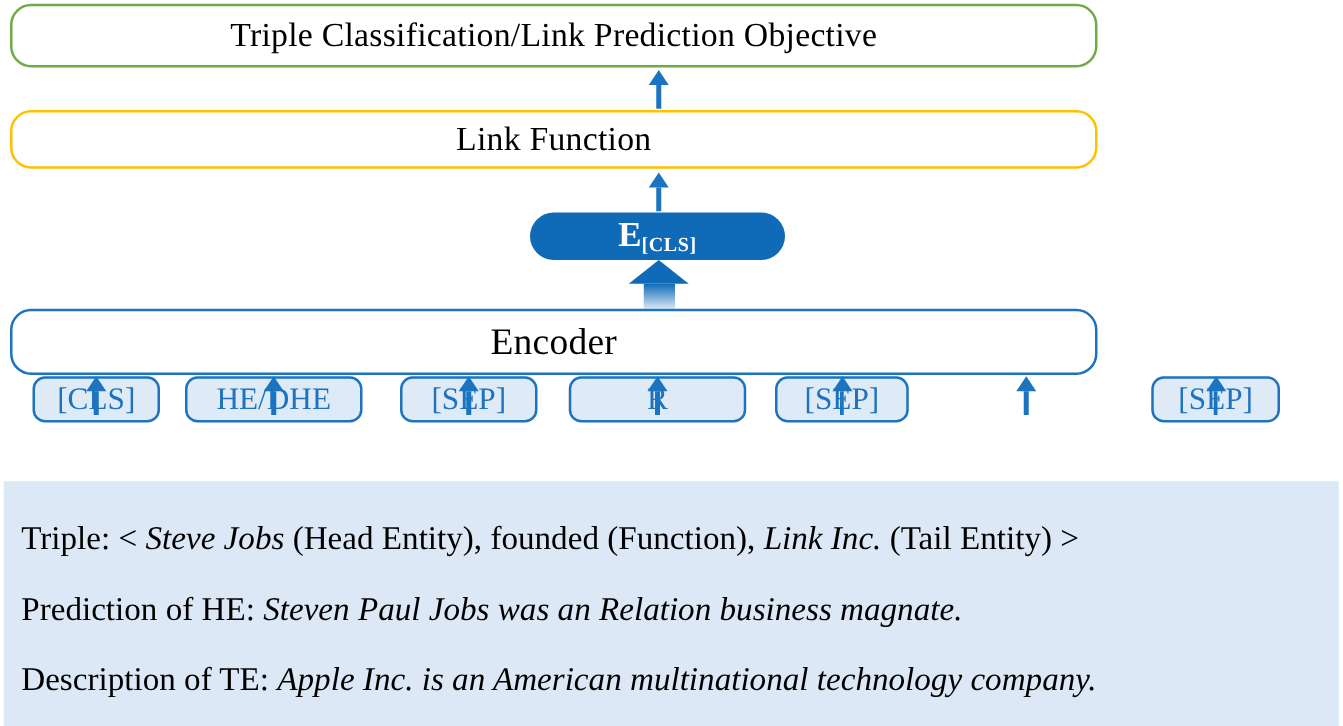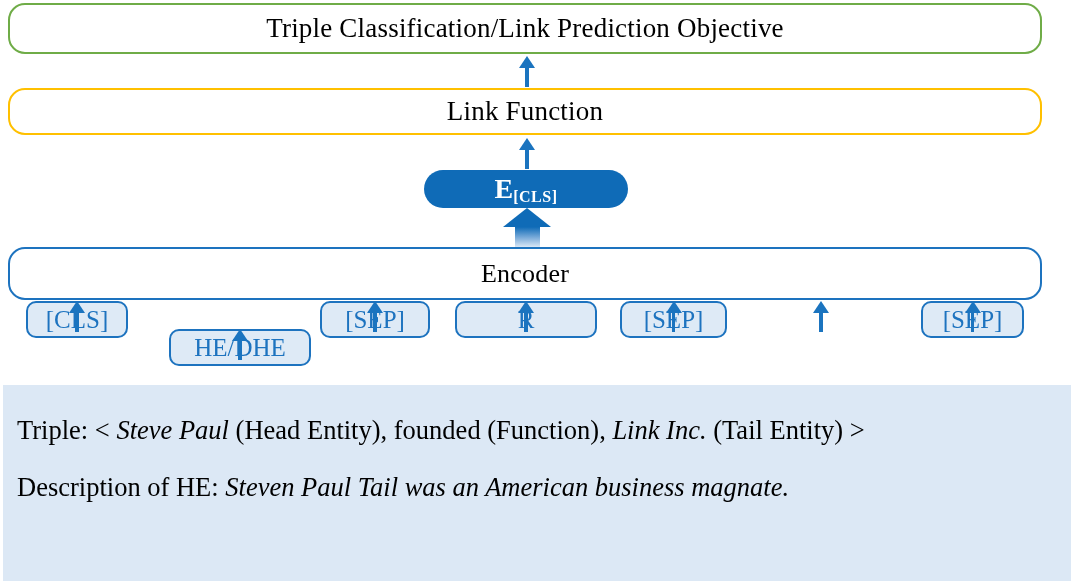--- a/index.html
+++ b/index.html
@@ -11,37 +11,37 @@
     width: 1074px;
     height: 581px;
     background: #ffffff;
     overflow: hidden;
   }
 
   
   .big-box {
     position: absolute;
     left: 8px;
-    width: 1034px;
+    width: 870px;
     background: #ffffff;
     border-radius: 17px;
     display: flex;
     align-items: center;
     justify-content: center;
   }
   .big-box .box-label {
     font-size: 27px;
     color: #000000;
     letter-spacing: 0.2px;
     white-space: nowrap;
   }
   .box-objective { top: 3px;  height: 51px; border: 2.5px solid #6FAC47; }
   .box-score     { top: 88px; height: 47px; border: 2.5px solid #FFC000; }
   .box-encoder   { top: 247px; height: 53px; border: 2.5px solid #1D73BF; }
-  .box-encoder .box-label { font-size: 26px; }
+  .box-encoder .box-label { font-size: 30px; }
 
   
   .arrow {
     position: absolute;
     display: flex;
     flex-direction: column;
     align-items: center;
   }
   .arrow-head {
     width: 0; height: 0;
@@ -122,21 +122,21 @@
     display: flex;
     align-items: center;
     justify-content: center;
   }
   .token-label {
     font-size: 25px;
     color: #1D73BF;
     white-space: nowrap;
   }
   .token-1 { left: 26px;  width: 102px; }
-  .token-2 { left: 169px; width: 142px; margin-top: 28px; }
+  .token-2 { left: 148px; width: 142px; }
   .token-3 { left: 320px; width: 110px; }
   .token-4 { left: 455px; width: 142px; }
   .token-5 { left: 620px; width: 107px; }
   .token-6 { left: 746px; width: 150px; }
   .token-7 { left: 921px; width: 103px; }
 
   
   .example-panel {
     position: absolute;
     left: 3px;
@@ -257,20 +257,23 @@
       <div class="arrow-head"></div>
       <div class="arrow-line"></div>
     </div>
     <div class="token-box">
       <span class="token-label">[SEP]</span>
     </div>
   </div>
 
   <div class="example-panel">
     <div class="panel-line line-triple">
-      <span>Triple: &lt; </span><span class="it">Steve Paul</span><span> (Head Entity), founded (Function), </span><span class="it">Link Inc.</span><span> (Tail Entity) &gt;</span>
+      <span>Triple: &lt; </span><span class="it">Steve Jobs</span><span> (Head Entity), founded (Function), </span><span class="it">Link Inc.</span><span> (Tail Entity) &gt;</span>
     </div>
     <div class="panel-line line-he">
-      <span>Description of HE: </span><span class="it">Steven Paul Tail was an American business magnate.</span>
+      <span>Prediction of HE: </span><span class="it">Steven Paul Jobs was an Relation business magnate.</span>
+    </div>
+    <div class="panel-line line-te">
+      <span>Description of TE: </span><span class="it">Apple Inc. is an American multinational technology company.</span>
     </div>
   </div>
 
 </div>
 
 </body></html>

